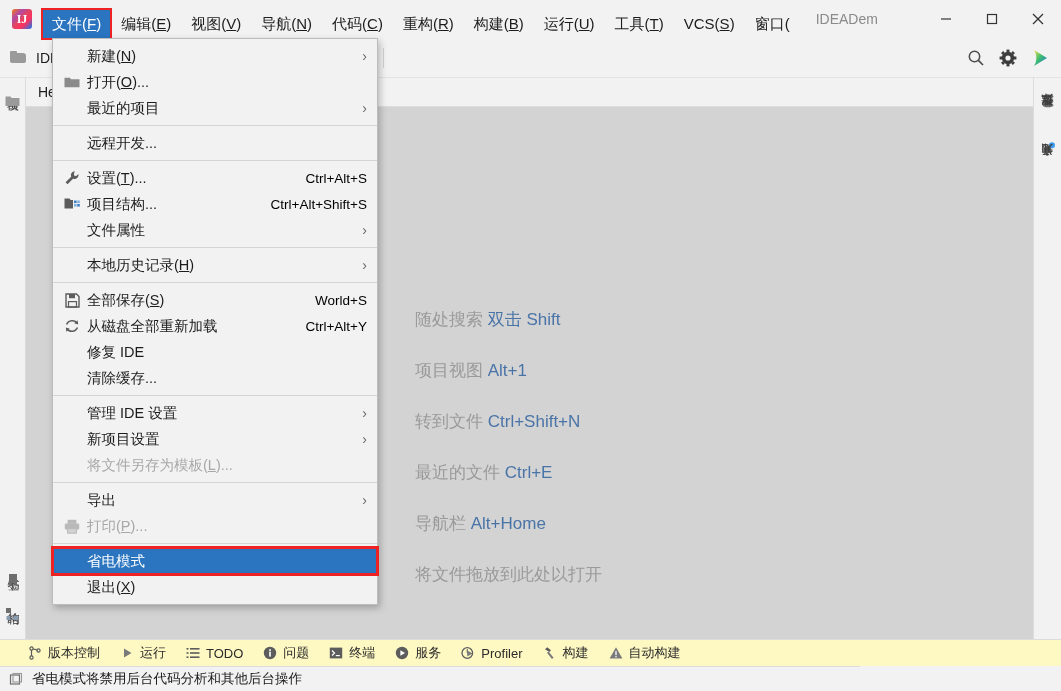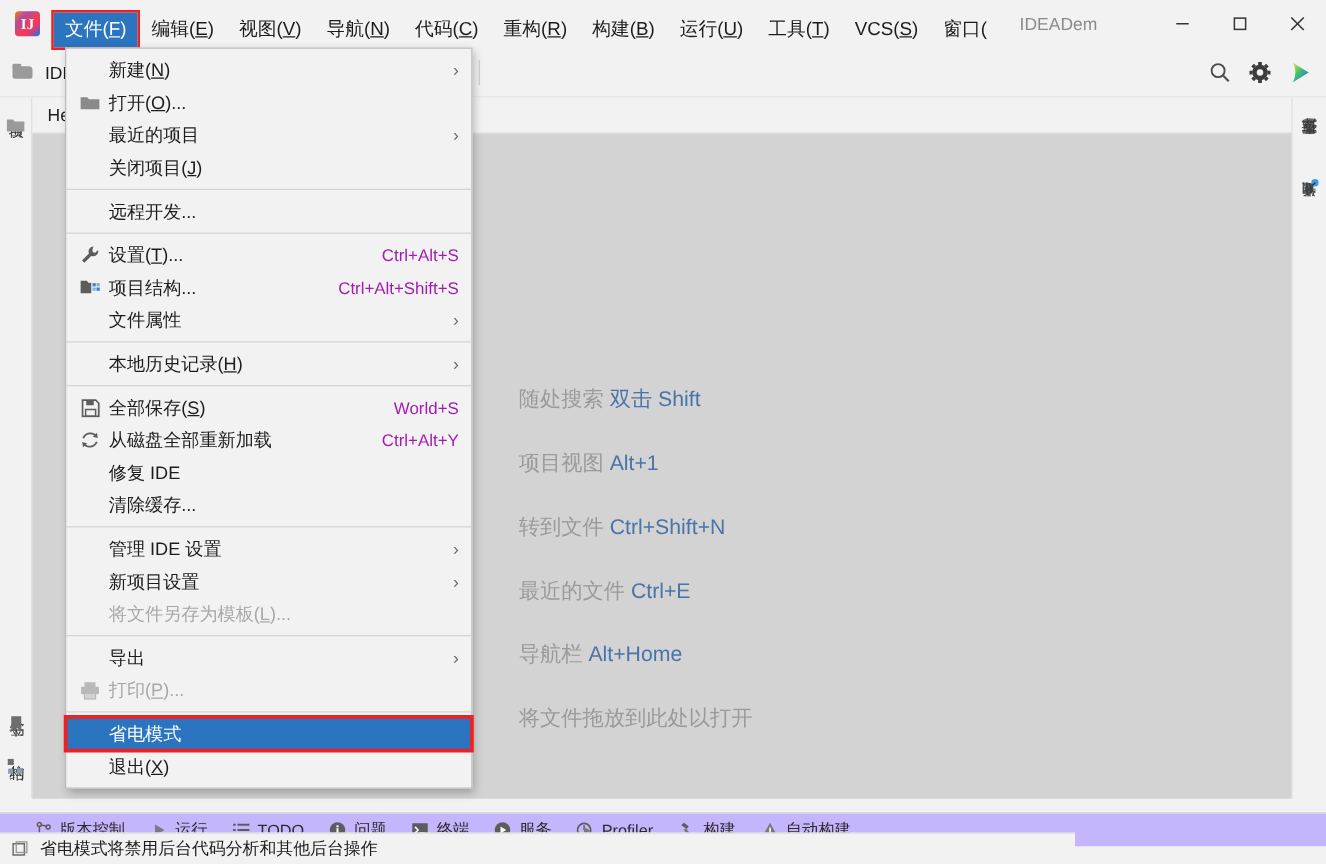--- a/index.html
+++ b/index.html
@@ -131,22 +131,22 @@
     position: absolute; left: 389px; top: 160px;
     display: flex; flex-direction: column; gap: 28px; margin-top: 41px;
   }
   .hint { font-size: 17px; white-space: nowrap; }
   .hint .lbl { color: #9a9a9a; }
   .hint .key { color: #4a74a8; }
   .hint.plain .lbl { color: #9a9a9a; }
 
   
   .toolwin-bar {
-    position: absolute; left: 0; bottom: 14px; width: 1061px; height: 27px;
-    background: #c4b5fd; border-top: 1px solid #dcdcdc;
+    position: absolute; left: 0; bottom: 25px; width: 1061px; height: 27px;
+    background: #fef9c3; border-top: 1px solid #dcdcdc;
     display: flex; box-sizing: border-box;
   }
   .tw {
     display: flex; align-items: center; gap: 6px; font-size: 13px; color: #2b2b2b;
     padding: 0 10px; white-space: nowrap; height: 26px;
   }
   .statusbar {
     position: absolute; left: 0; bottom: 0; width: 860px; height: 25px;
     background: #f2f2f2; border-top: 1px solid #dcdcdc;
     display: flex; align-items: center; box-sizing: border-box;
@@ -159,21 +159,21 @@
     background: #f2f2f2; border: 1px solid #bcbcbc;
     box-shadow: 2px 3px 7px rgba(0,0,0,0.25);
     padding: 4px 0 4px 0; z-index: 40; box-sizing: border-box;
   }
   .mrow {
     display: flex; align-items: center; height: 26px; position: relative;
     padding: 0 10px 0 8px; box-sizing: border-box; cursor: default;
   }
   .mrow .ico { width: 22px; flex: none; display: flex; align-items: center; justify-content: center; }
   .mrow .txt { font-size: 14.5px; color: #1c1c1c; white-space: nowrap; flex: 1; padding-left: 4px;}
-  .mrow .acc { font-size: 13.5px; color: #a21caf; white-space: nowrap; padding-left: 14px; text-align: center;}
+  .mrow .acc { font-size: 13.5px; color: #000000; white-space: nowrap; padding-left: 14px; text-align: center;}
   .mrow .arrow { color: #6b6b6b; font-size: 14px; padding-left: 14px; }
   .mrow.disabled .txt { color: #a8a8a8; }
   .mrow.sel {
     background: #2a74c0;
     outline: 3px solid #ee2222; outline-offset: -1px;
     z-index: 3;
   }
   .mrow.sel .txt { color: #ffffff; }
   .msep { height: 1px; background: #d4d4d4; margin: 4px 0; }
   u.mn { text-decoration: underline; }
@@ -505,24 +505,20 @@
             <path d="M0.5 1.8h5.4l1.2 1.5H15.5v8H0.5z" fill="#8a8a8a"></path>
           </svg>
         </span>
         <span class="txt">打开(<u class="mn">O</u>)...</span>
       </div>
       <div class="mrow">
         <span class="ico"></span>
         <span class="txt">最近的项目</span>
         <span class="arrow">›</span>
       </div>
-      <div class="mrow">
-        <span class="ico"></span>
-        <span class="txt">关闭项目(<u class="mn">J</u>)</span>
-      </div>
       <div class="msep"></div>
       <div class="mrow">
         <span class="ico"></span>
         <span class="txt">远程开发...</span>
       </div>
       <div class="msep"></div>
       <div class="mrow">
         <span class="ico">
           <svg width="16" height="16" viewBox="0 0 16 16">
             <path d="M10.8 1.2a4 4 0 0 0-3.6 5.6L1.6 12.3l1.9 1.9 5.5-5.5a4 4 0 0 0 5.4-4.8l-2.2 2.2-1.9-.4-.4-1.9z" fill="#5c5c5c"></path>

